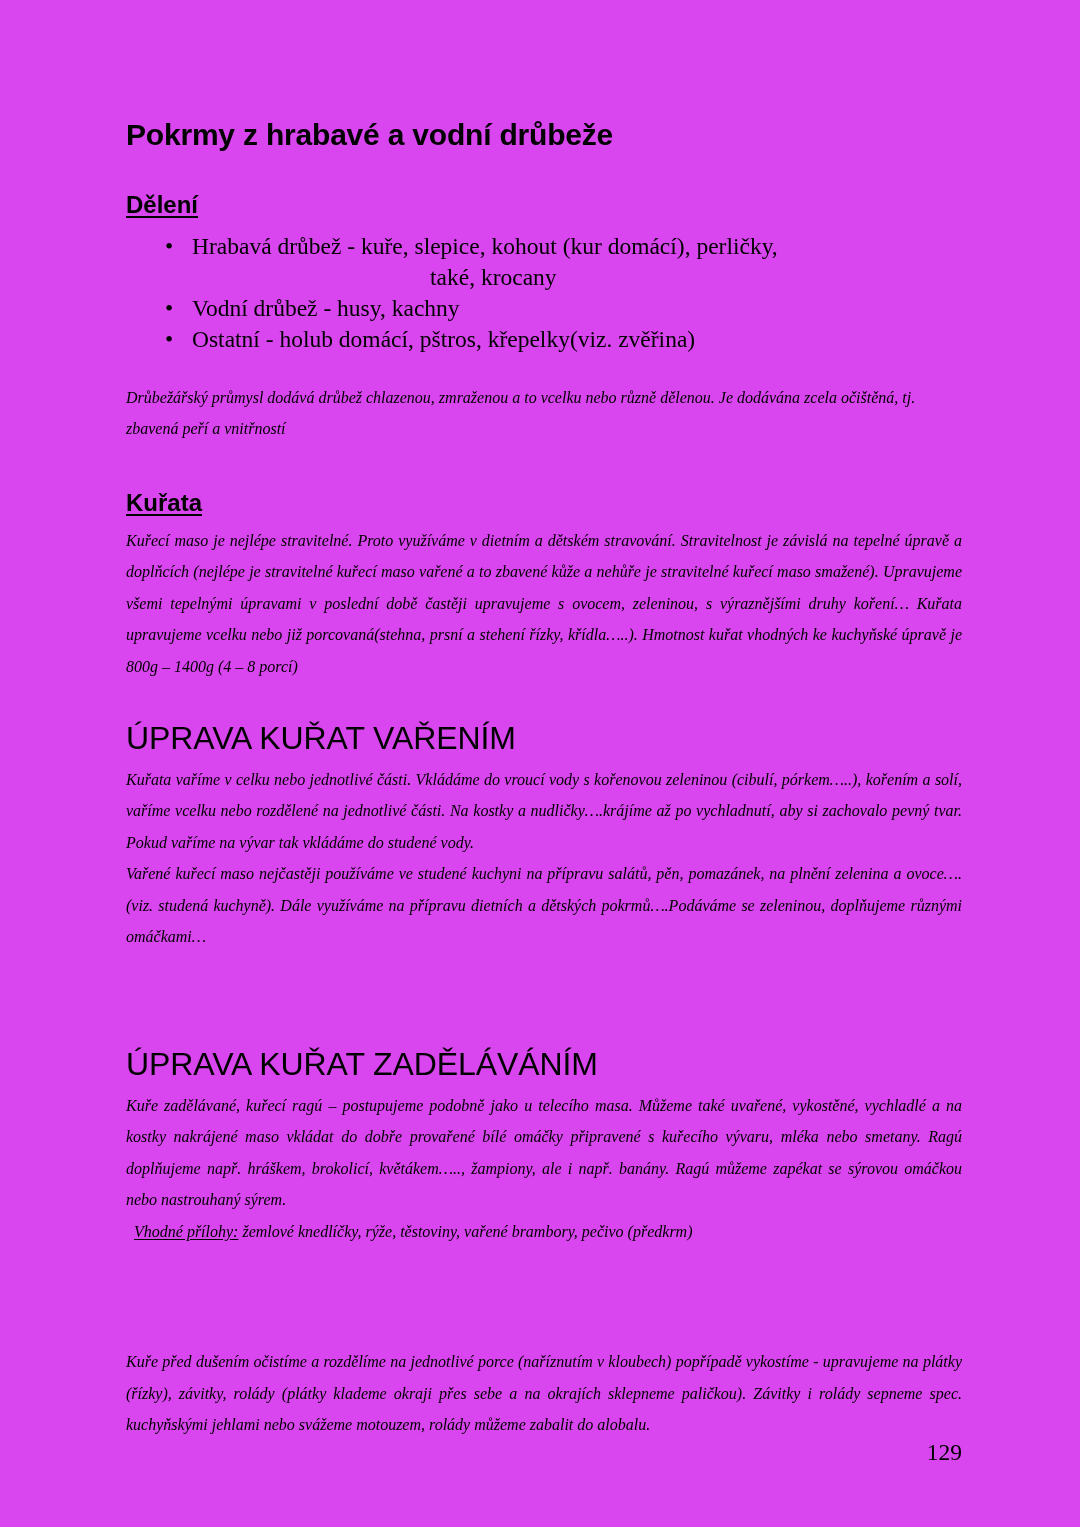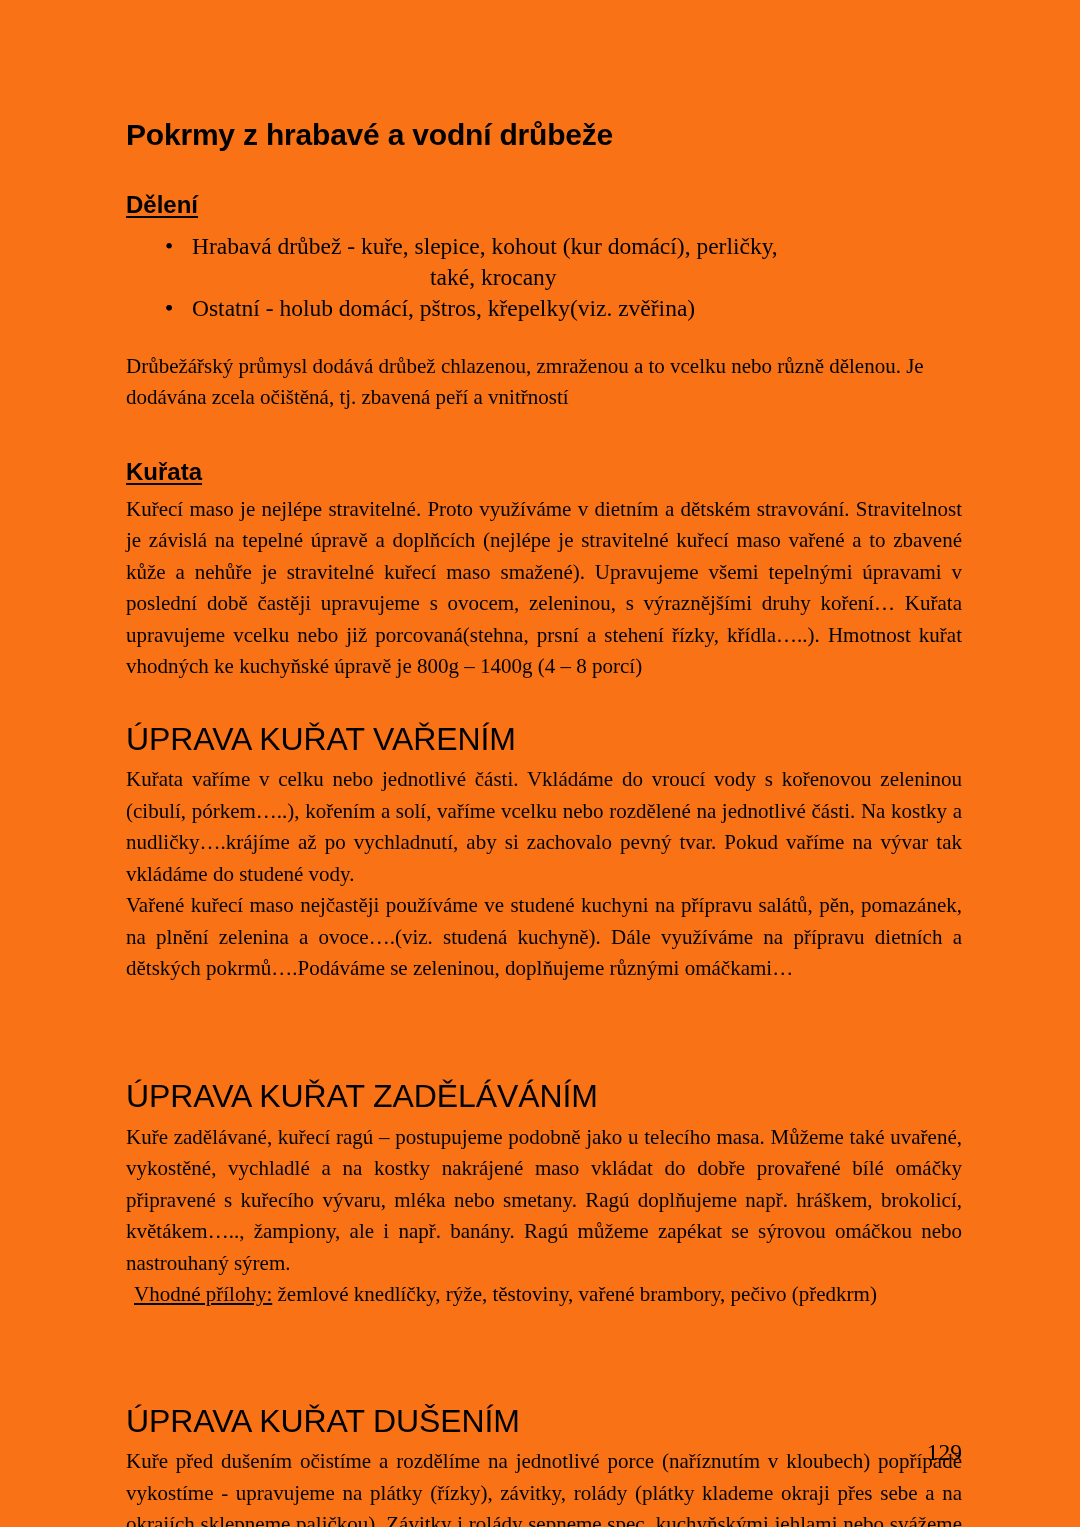--- a/index.html
+++ b/index.html
@@ -14,21 +14,21 @@
     font-family: "Liberation Serif", "DejaVu Serif", serif;
     color: #000000;
     overflow: hidden;
   }
 
   .page {
     position: absolute;
     left: 0; top: 0;
     width: 1080px;
     height: 1527px;
-    background: #f97316;
+    background: #d946ef;
   }
 
   .content {
     position: absolute;
     left: 126px;
     top: 118px;
     width: 836px;
   }
 
   
@@ -56,26 +56,27 @@
     font-family: "Liberation Sans", "DejaVu Sans", sans-serif;
     font-weight: normal;
     font-size: 32px;
     line-height: 1.15;
     margin: 0;
     letter-spacing: -0.1px;
   }
 
   
   .para {
-    font-size: 21px;
+    font-size: 16px;
     line-height: 31.5px;
     text-align: justify;
     text-justify: inter-word;
     margin: 0;
     hyphens: none;
+    font-style: italic;
   }
   .para.left { text-align: left; }
 
   .ul-list {
     list-style: none;
     margin: 0;
     padding: 0;
   }
   .ul-list li {
     position: relative;
@@ -138,20 +139,21 @@
       <div class="gap-sub-list"></div>
 
       <ul class="ul-list">
         <li>
           <span class="bullet">•</span>
           <span>Hrabavá drůbež -  kuře, slepice, kohout (kur domácí),  perličky,</span>
           <span class="sub-line">také, krocany</span>
         </li>
         <li>
           <span class="bullet">•</span>
+          <span>Vodní drůbež - husy, kachny</span>
         </li>
         <li>
           <span class="bullet">•</span>
           <span>Ostatní - holub domácí, pštros, křepelky(viz. zvěřina)</span>
         </li>
       </ul>
 
       <div class="gap-list-par"></div>
 
       <p class="para left">Drůbežářský průmysl dodává drůbež chlazenou, zmraženou a to  vcelku nebo různě dělenou. Je dodávána zcela očištěná, tj. zbavená peří a vnitřností</p>
@@ -179,21 +181,20 @@
     <div>
       <h2 class="sec-head">ÚPRAVA KUŘAT ZADĚLÁVÁNÍM</h2>
       <div class="gap-sec-par"></div>
       <p class="para">Kuře zadělávané, kuřecí ragú – postupujeme podobně jako u telecího masa. Můžeme také uvařené, vykostěné, vychladlé a na kostky nakrájené maso vkládat do dobře provařené bílé omáčky připravené s kuřecího vývaru, mléka nebo smetany. Ragú doplňujeme např. hráškem, brokolicí, květákem….., žampiony, ale i např. banány. Ragú můžeme zapékat se sýrovou omáčkou nebo nastrouhaný sýrem.</p>
       <p class="para left"><span class="u-label">Vhodné přílohy:</span><span> žemlové knedlíčky, rýže, těstoviny, vařené brambory, pečivo (předkrm)</span></p>
     </div>
 
     <div class="gap-par-sec3"></div>
 
     <div>
-      <h2 class="sec-head">ÚPRAVA KUŘAT DUŠENÍM</h2>
       <div class="gap-sec-par"></div>
       <p class="para">Kuře před dušením očistíme a rozdělíme na jednotlivé porce (naříznutím v kloubech) popřípadě vykostíme - upravujeme na plátky (řízky), závitky, rolády (plátky klademe okraji přes sebe a na okrajích sklepneme paličkou). Závitky i rolády sepneme spec. kuchyňskými jehlami nebo svážeme motouzem, rolády můžeme zabalit do alobalu.</p>
     </div>
 
   </div>
 
   <div class="page-number">129</div>
 </div>
 
 </body></html>

